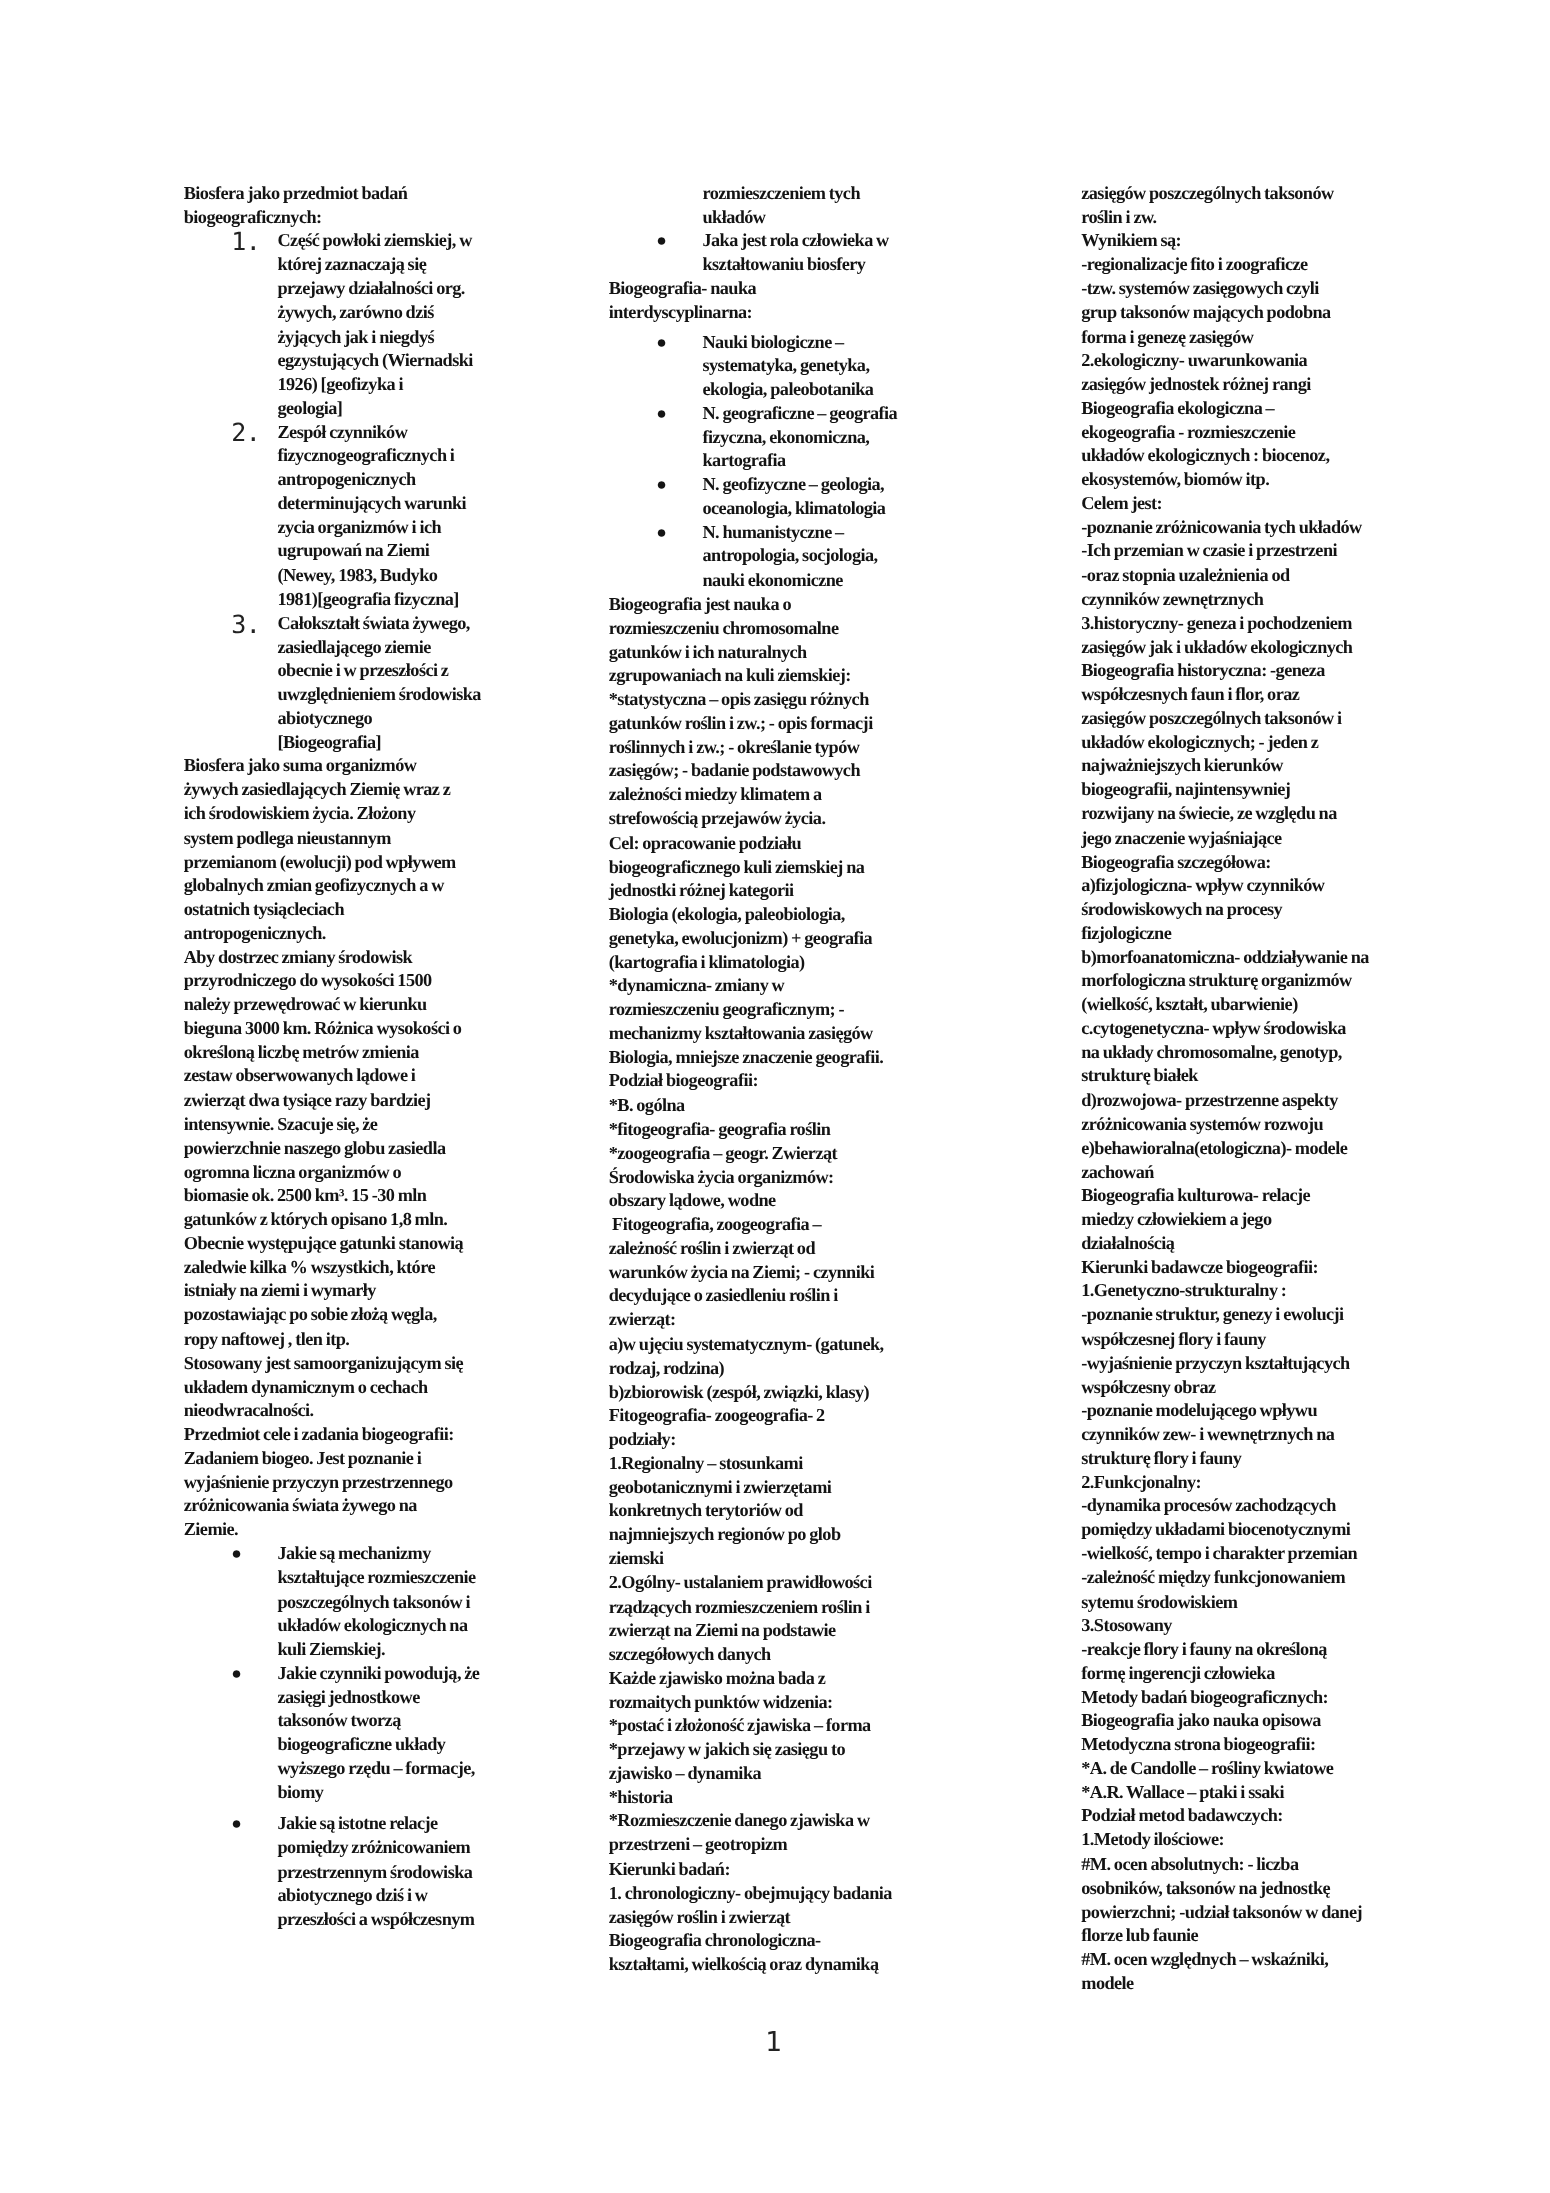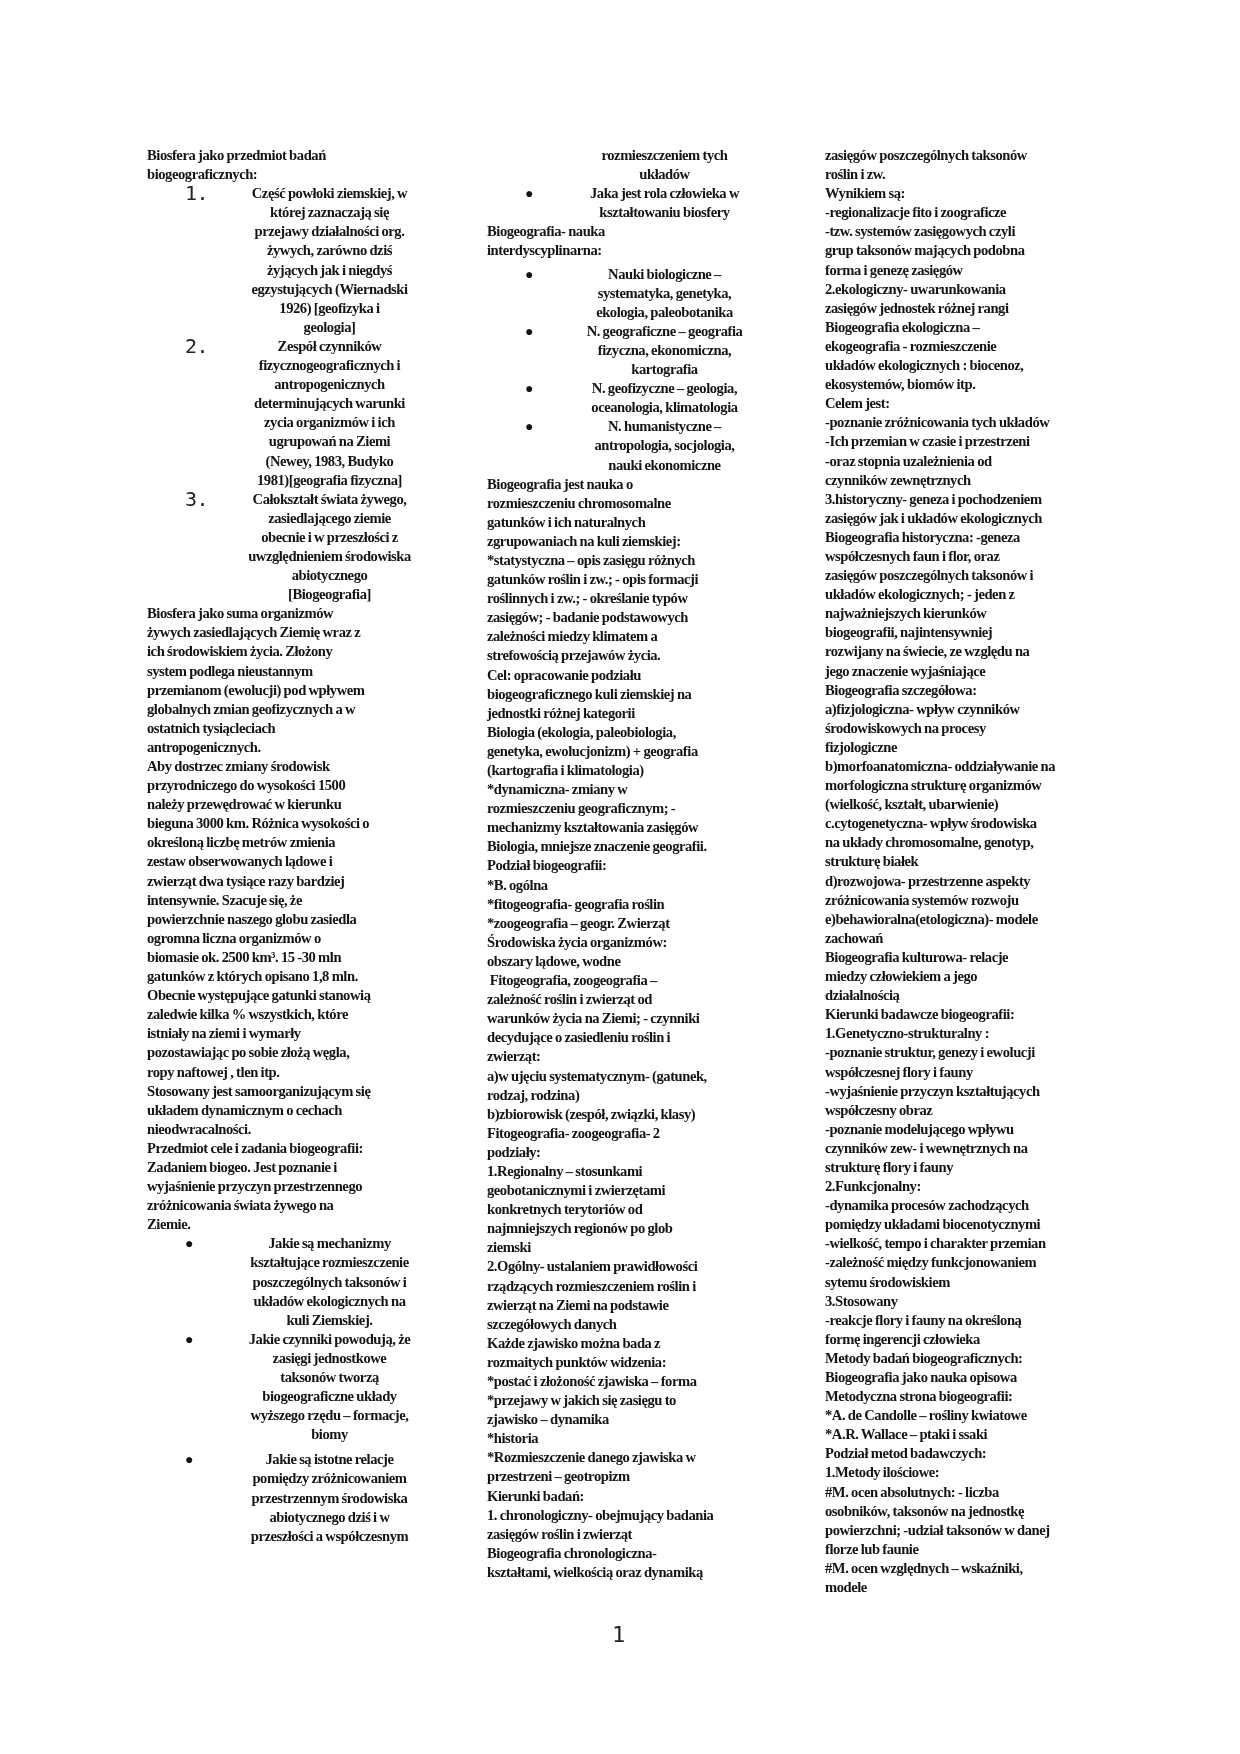--- a/index.html
+++ b/index.html
@@ -3,23 +3,23 @@
 <meta charset="utf-8">
 <style>
   html, body { margin:0; padding:0; background:#ffffff; }
   body { width:1240px; height:1754px; position:relative; overflow:hidden;
          font-family:"Liberation Serif","DejaVu Serif",serif; color:#111; }
   .page { position:absolute; left:0; top:0; width:1240px; height:1326px; background:#fff; }
   .col { position:absolute; top:146px; font-size:14.6px; line-height:19.1px; font-weight:bold;
          letter-spacing:-0.45px; word-spacing:-0.5px; color:#141414; }
   .col1 { left:147px; width:290px; }
   .col2 { left:487px; width:280px; }
-  .col3 { left:825px; width:280px; }
+  .col3 { left:865px; width:280px; }
   .ln { display:block; white-space:nowrap; min-height:19.1px; }
-  .ind { padding-left:75px;text-align:center; }
+  .ind { padding-left:75px; }
   .numitem { position:relative; }
   .num { position:absolute; left:38px; font-family:"DejaVu Sans Mono","Liberation Mono",monospace;
          font-weight:normal; font-size:20px; line-height:19px; top:0; color:#222; }
   .bul { position:absolute; left:38px; font-size:14px; font-weight:bold; }
   .u { }
   .pagenum { position:absolute; left:612px; top:1622px; font-family:"DejaVu Sans Mono","Liberation Mono",monospace;
              font-size:22px; color:#222; }
 </style>
 </head>
 <body>

